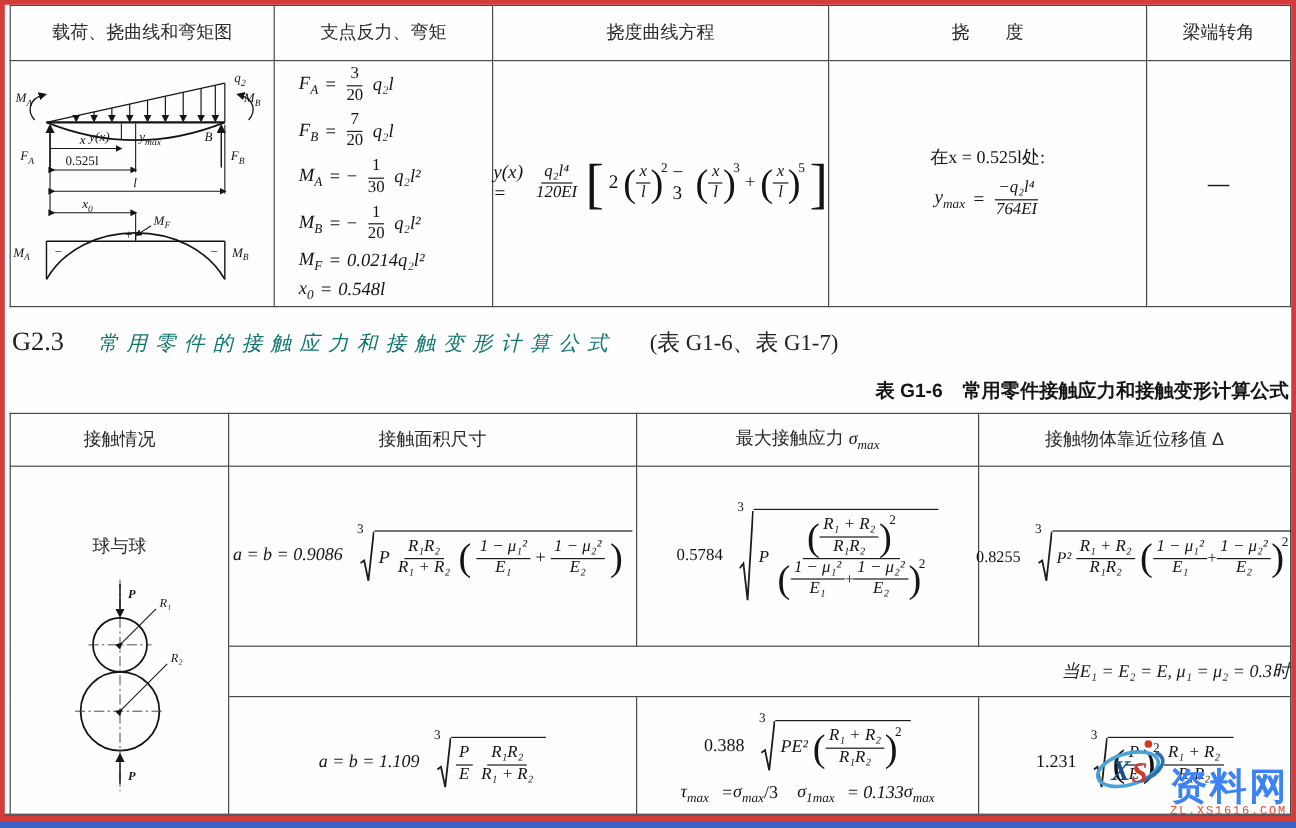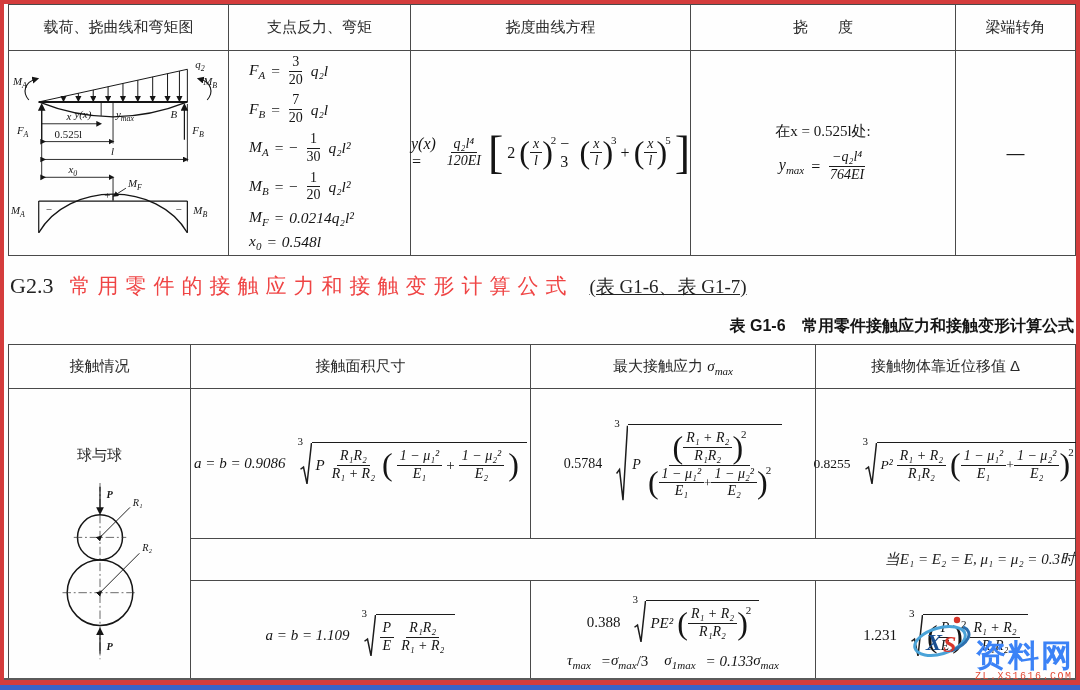--- a/index.html
+++ b/index.html
@@ -52,24 +52,24 @@
   .defl{display:flex;flex-direction:column;align-items:center;justify-content:center;height:100%;gap:8px;}
   .defl .at{font-size:15px;font-style:normal;font-family:"Liberation Serif",serif;}
   .dash-cell{text-align:center;font-size:18px;}
   .contact-cell{vertical-align:top;}
   .contact-inner{display:flex;flex-direction:column;align-items:center;padding-top:40px;}
   .contact-label{font-size:15px;color:#2a2a2a;margin-bottom:8px;}
   .cond-cell{text-align:right;font-family:Liberation Serif, serif;font-style:italic;font-size:15px;}
   .taurow{display:flex;align-items:flex-end;justify-content:center;gap:10px;margin-top:8px;font-size:15px;}
 
   
-  .sec{position:absolute;left:10px;top:272px;width:1000px;display:flex;align-items:baseline;gap:16px;}
+  .sec{position:absolute;left:10px;top:272px;width:1000px;display:flex;align-items:baseline;gap:28px;}
   .sec .no{font-family:"Liberation Serif",serif;font-size:22px;color:#222;}
-  .sec .ti{font-family:"Liberation Serif",serif;font-size:21px;letter-spacing:7px;color:#ef4444;}
-  .sec .rf{font-family:"Liberation Serif",serif;font-size:19px;color:#222;text-decoration:underline;}
+  .sec .ti{font-family:"Liberation Serif",serif;font-style:italic;font-size:17px;letter-spacing:7px;color:#0f766e;}
+  .sec .rf{font-family:"Liberation Serif",serif;font-size:19px;color:#222;}
   .caption{position:absolute;left:0;top:316px;width:100%;text-align:right;font-weight:bold;font-size:16px;color:#151515;}
   .caption b{margin:0 6px;}
 
   
   .dsvg{display:block;}
   .dsvg text{font-family:"Liberation Serif",serif;font-style:italic;font-size:11px;fill:#151515;}
   .dsvg .svgsub{font-size:8px;}
   .dsvg .roman{font-style:normal;}
   .beam-cell{vertical-align:top;}
 

